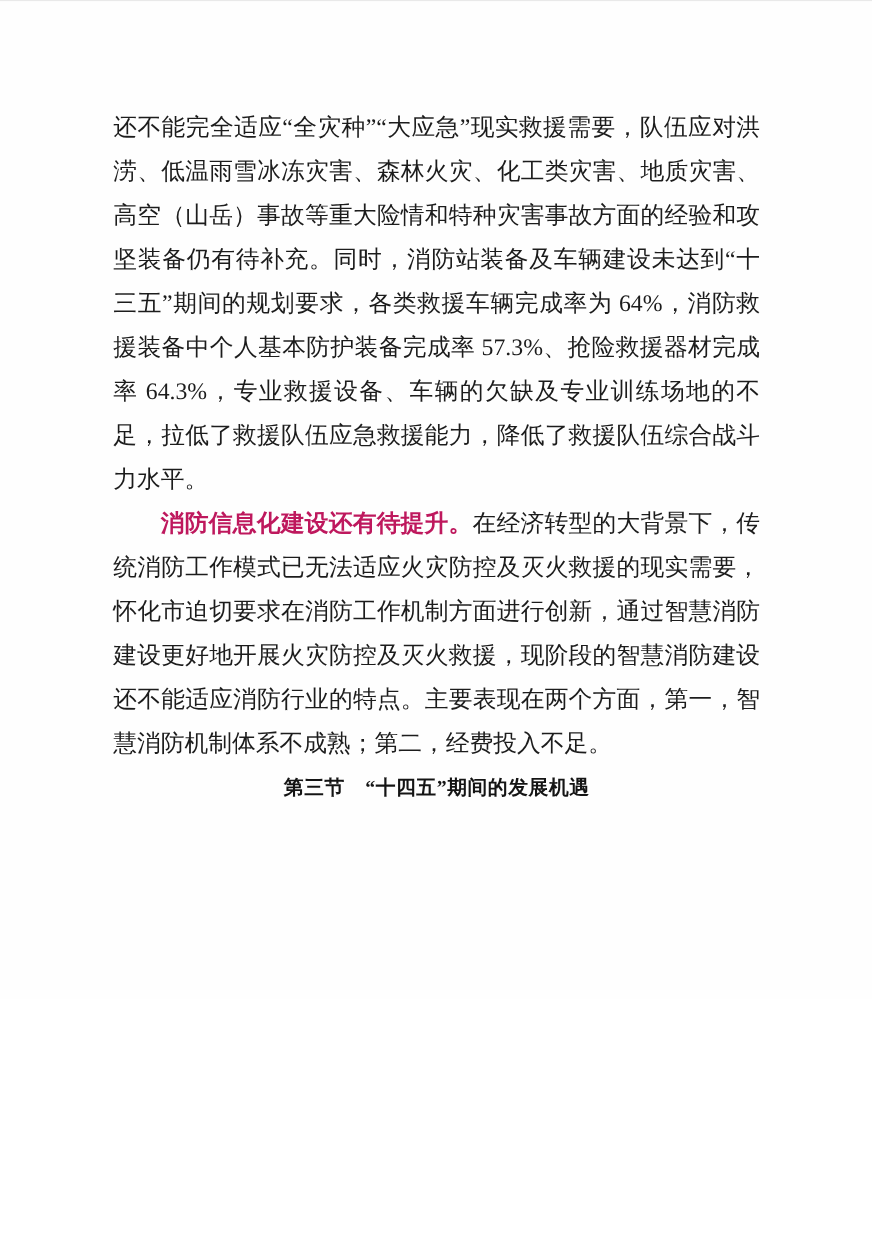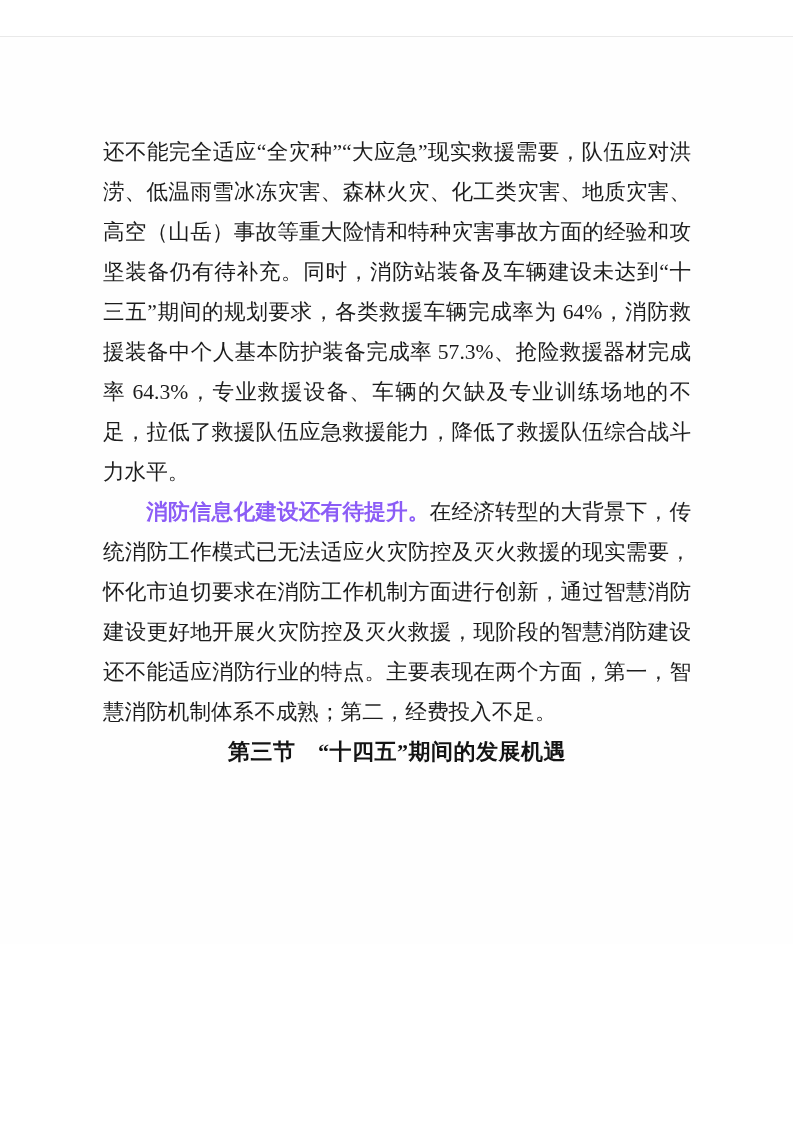--- a/index.html
+++ b/index.html
@@ -12,46 +12,45 @@
   }
   .page {
     position: relative;
     width: 793px;
     height: 908px;
     background: #fefefe;
     overflow: hidden;
     font-family: "Liberation Serif", "DejaVu Serif", serif;
     color: #1c1c1c;
     border-top: 1px solid #e9e9e9;
-    margin-top: 36px;
   }
   .content {
     position: absolute;
     left: 103px;
     top: 95px;
     width: 588px;
   }
   .para {
     margin: 0;
     font-size: 21.6px;
     line-height: 40px;
     text-align: justify;
     text-justify: inter-ideograph;
     word-break: break-all;
   }
   .indent {
     text-indent: 2em;
   }
   .lead {
     font-weight: 700;
-    color: #8b5cf6;
+    color: #be185d;
   }
   .heading {
     margin: 0;
-    font-size: 22px;
+    font-size: 18px;
     line-height: 40px;
     font-weight: 700;
     text-align: center;
     color: #141414;
     letter-spacing: 0.5px;
   }
   .page-number {
     position: absolute;
     top: 1033px;
     right: 108px;

